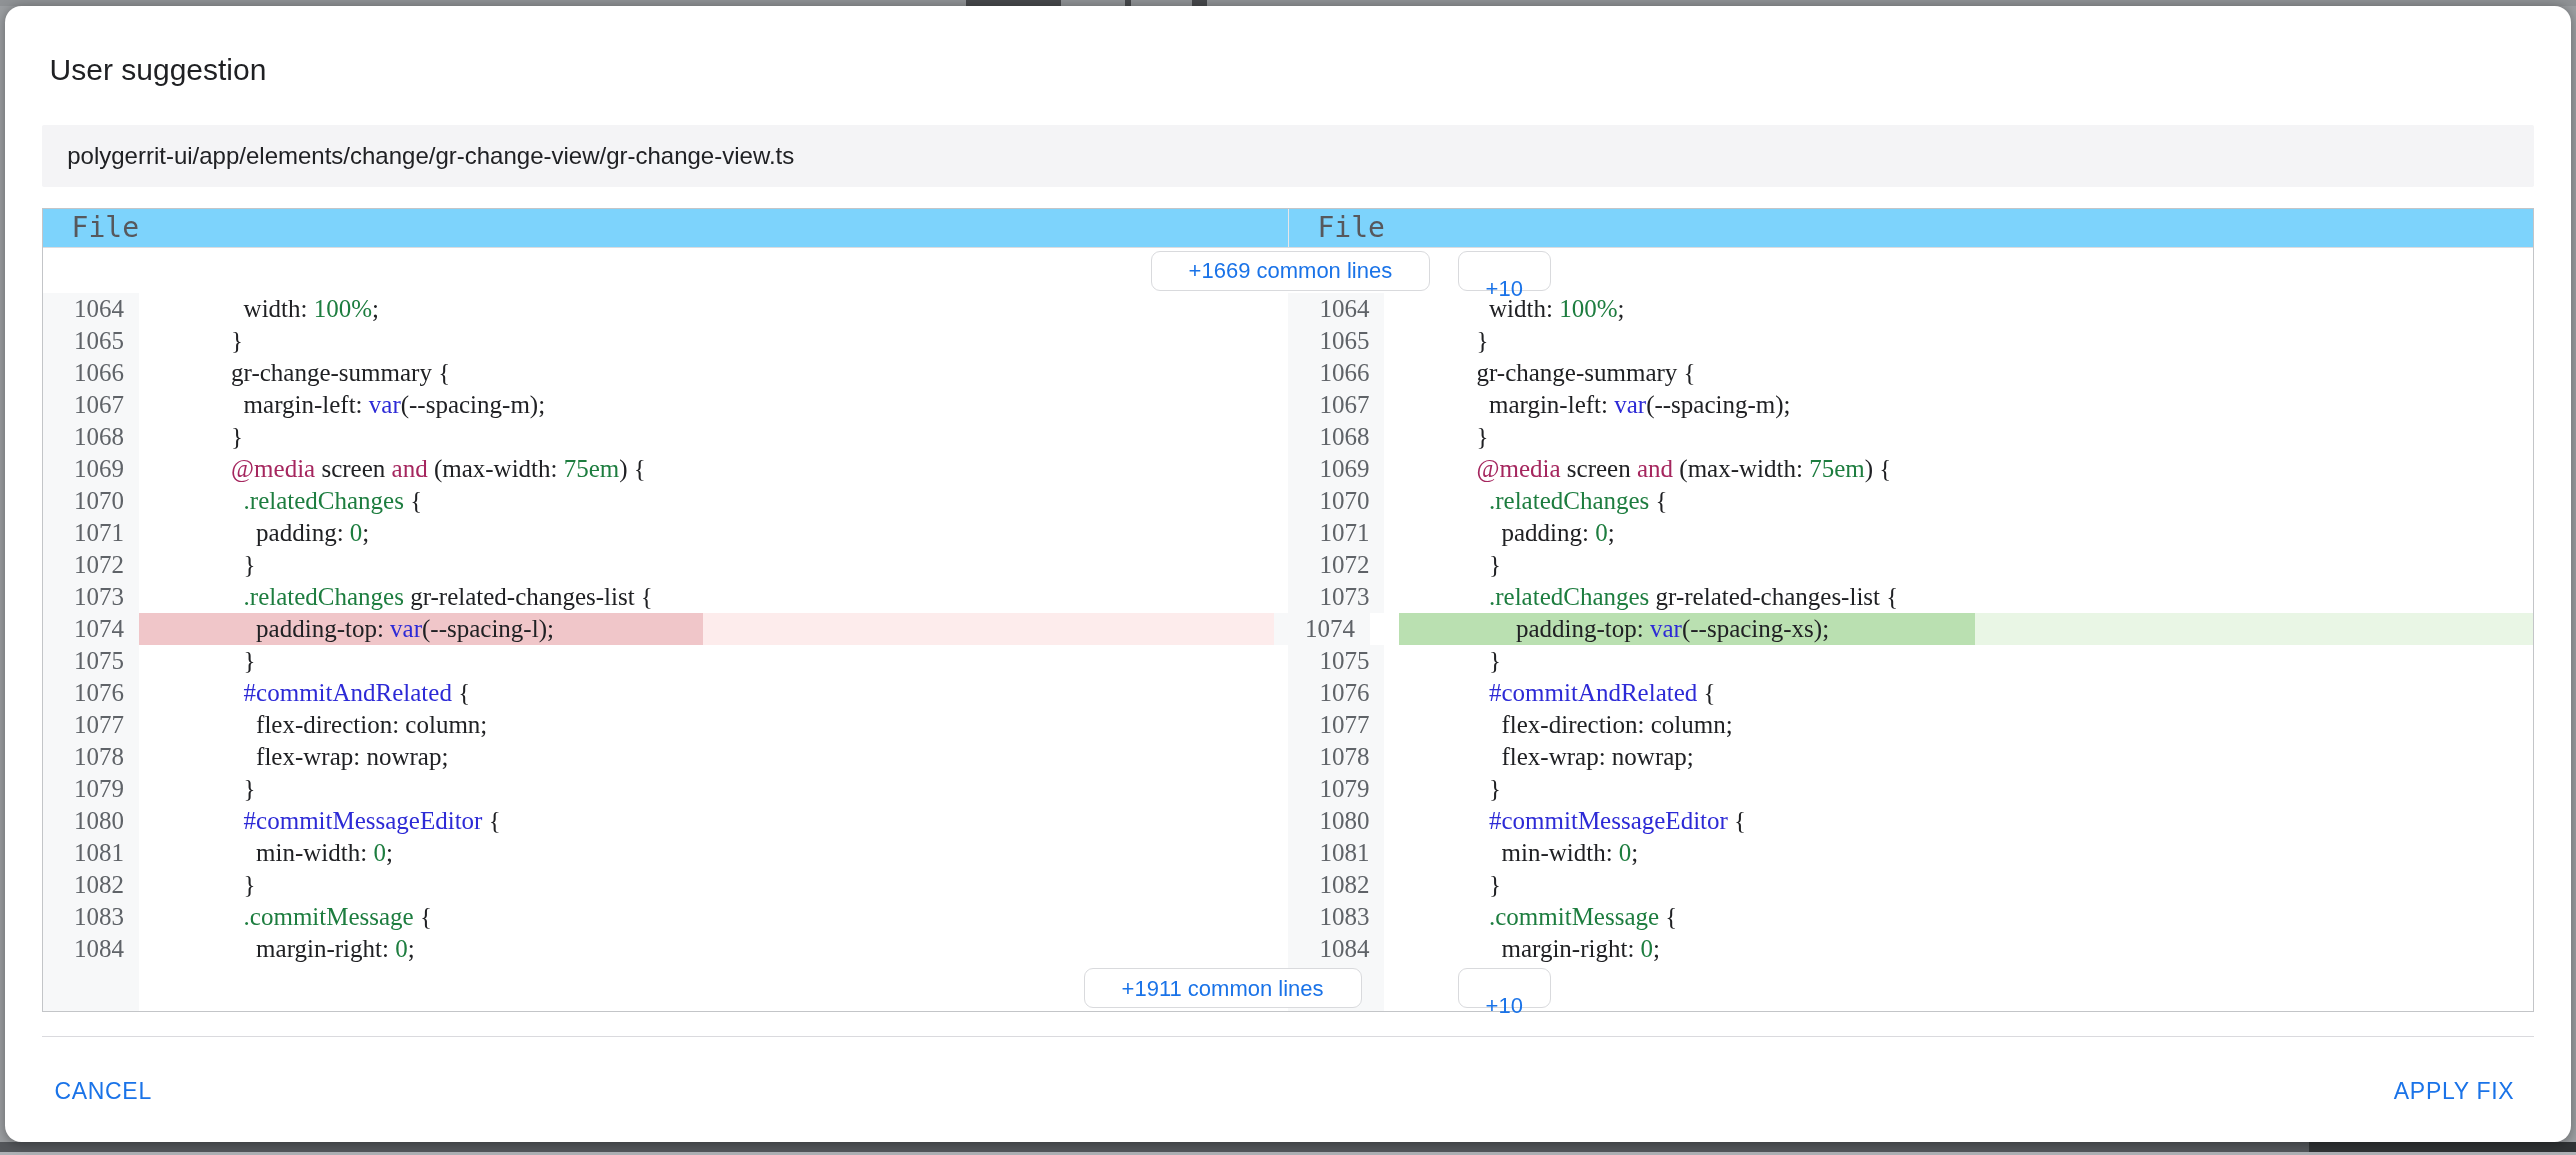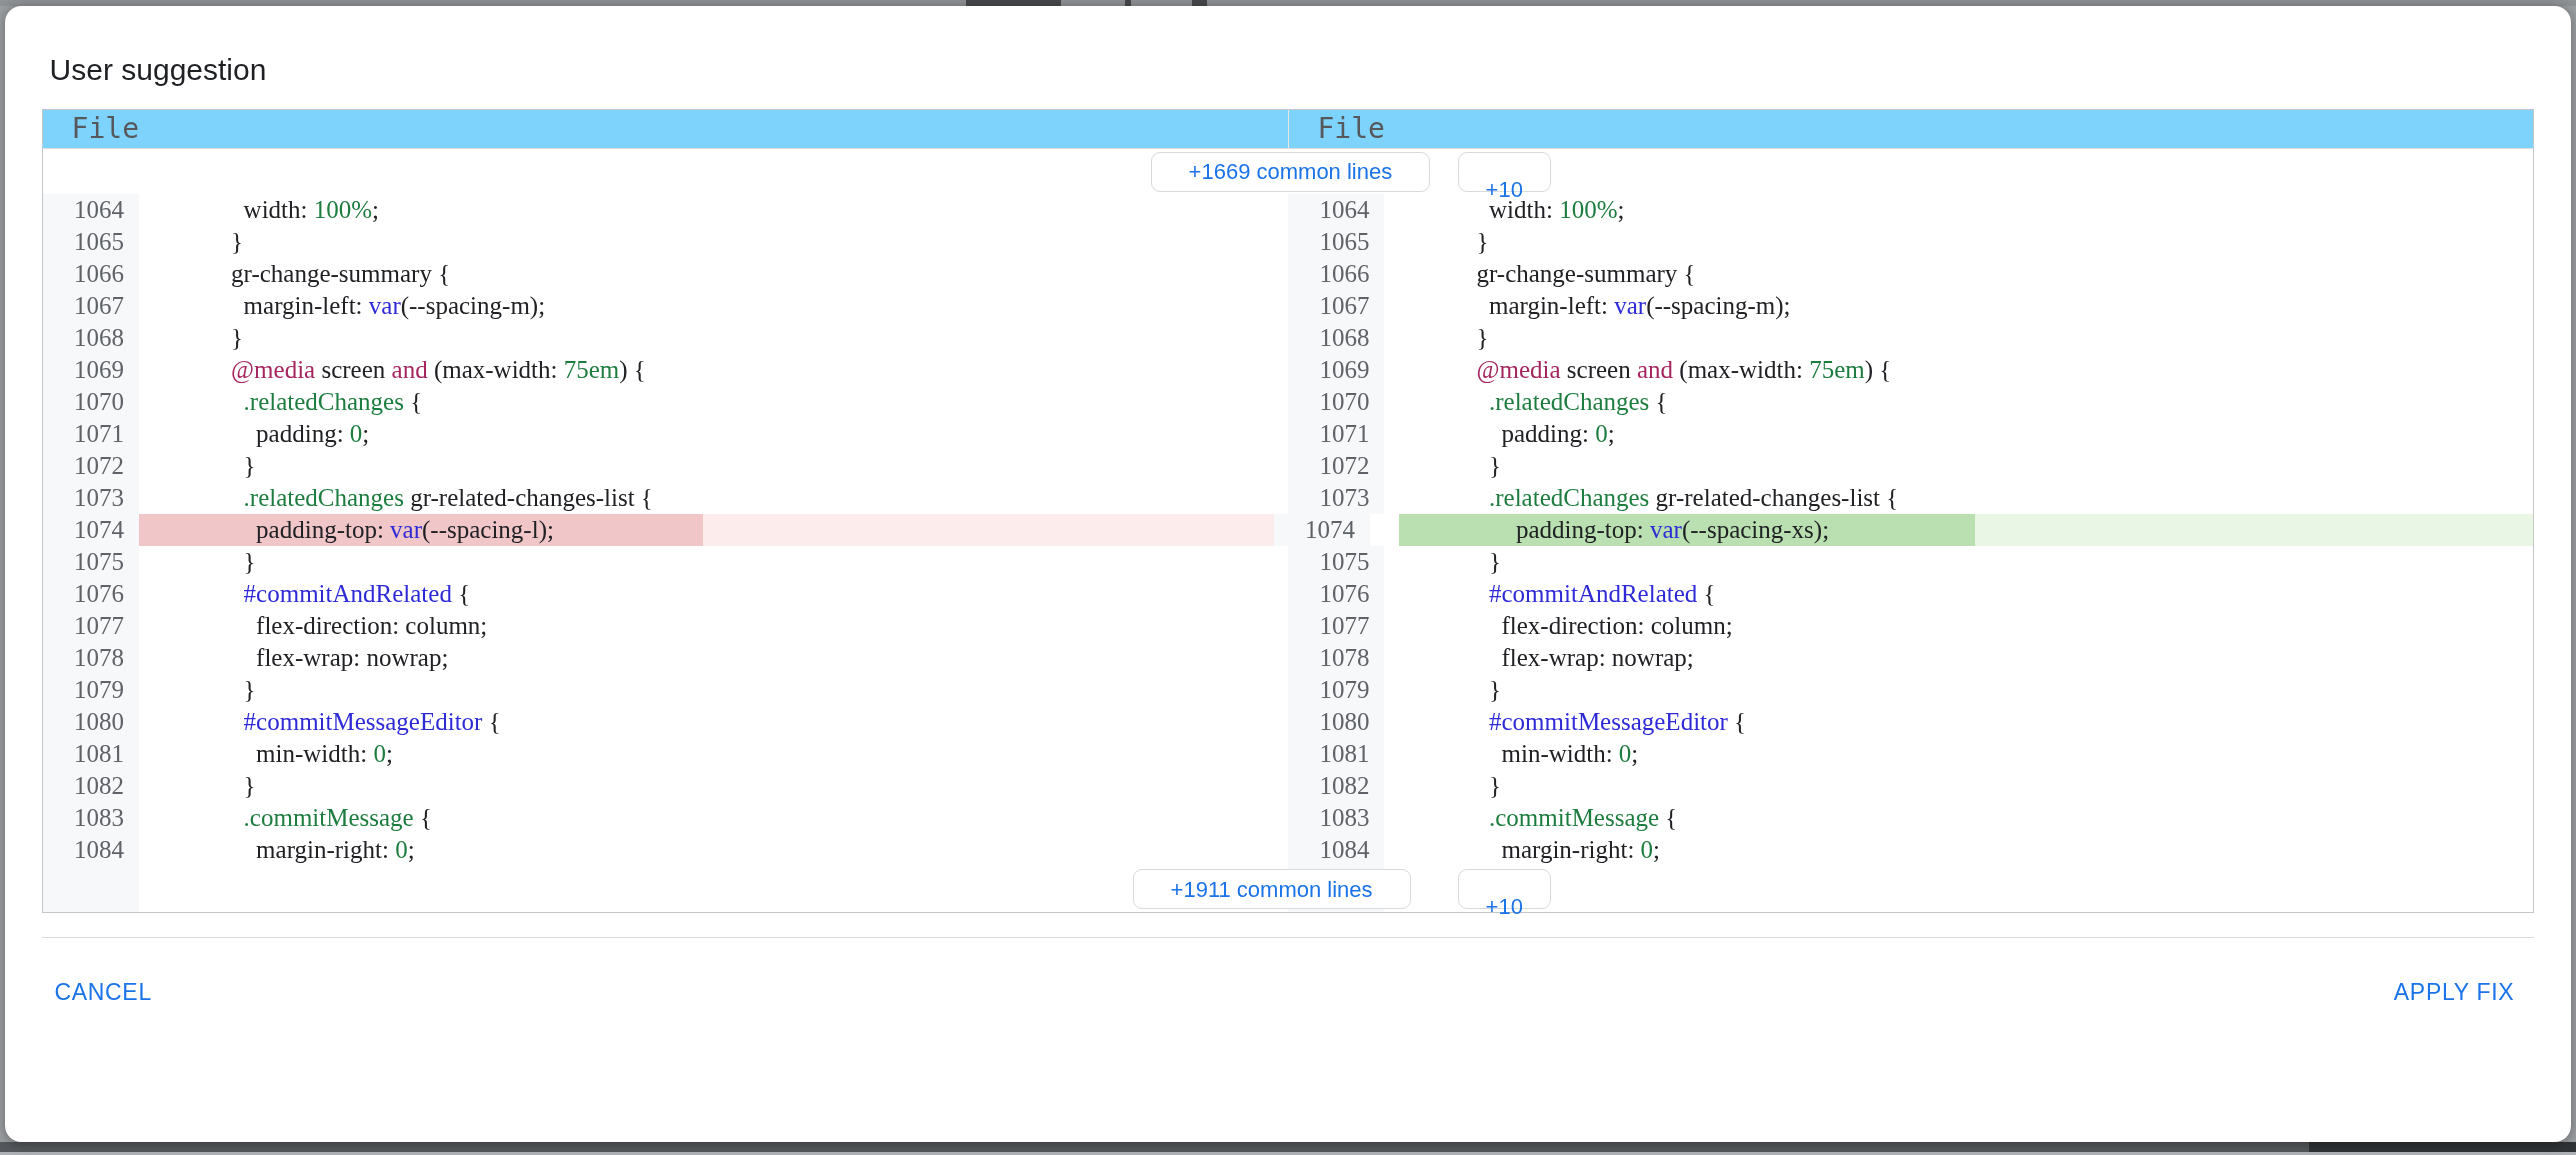--- a/index.html
+++ b/index.html
@@ -67,20 +67,21 @@
   <div class="seg" style="left:1125px;width:5.5px;"></div>
   <div class="seg" style="left:1192px;width:14.6px;"></div>
 </div>
 <div class="bottom-strip">
   <div class="darkseg"></div>
   <div class="edge"></div>
 </div>
 
 <div class="dialog">
   <h1 class="dlg-title">User suggestion</h1>
+  <div class="filepath">polygerrit-ui/app/elements/change/gr-change-view/gr-change-view.ts</div>
 
   <div class="diff">
     <div class="diff-header">
       <div class="hcell">File</div>
       <div class="hcell rightside">File</div>
     </div>
 
     <div class="ctrl-row toprow">
       <button class="ctx-btn" style="left:1108px;">+1669 common lines</button>
       <button class="ctx-btn small" style="left:1415px;">+10</button>
@@ -106,21 +107,21 @@
         <div class="drow"><div class="gut">1080</div><div class="code"><span class="toks"><span class="tk-p">        </span><span class="tk-b">#commitMessageEditor</span><span class="tk-p"> {</span></span></div><div class="gut">1080</div><div class="code"><span class="toks"><span class="tk-p">        </span><span class="tk-b">#commitMessageEditor</span><span class="tk-p"> {</span></span></div></div>
         <div class="drow"><div class="gut">1081</div><div class="code"><span class="toks"><span class="tk-p">          min-width: </span><span class="tk-g">0</span><span class="tk-p">;</span></span></div><div class="gut">1081</div><div class="code"><span class="toks"><span class="tk-p">          min-width: </span><span class="tk-g">0</span><span class="tk-p">;</span></span></div></div>
         <div class="drow"><div class="gut">1082</div><div class="code"><span class="toks"><span class="tk-p">        }</span></span></div><div class="gut">1082</div><div class="code"><span class="toks"><span class="tk-p">        }</span></span></div></div>
         <div class="drow"><div class="gut">1083</div><div class="code"><span class="toks"><span class="tk-p">        </span><span class="tk-g">.commitMessage</span><span class="tk-p"> {</span></span></div><div class="gut">1083</div><div class="code"><span class="toks"><span class="tk-p">        </span><span class="tk-g">.commitMessage</span><span class="tk-p"> {</span></span></div></div>
         <div class="drow"><div class="gut">1084</div><div class="code"><span class="toks"><span class="tk-p">          margin-right: </span><span class="tk-g">0</span><span class="tk-p">;</span></span></div><div class="gut">1084</div><div class="code"><span class="toks"><span class="tk-p">          margin-right: </span><span class="tk-g">0</span><span class="tk-p">;</span></span></div></div>
       </div>
 
     <div class="ctrl-row bottomrow">
       <div class="gutfill l"></div>
       <div class="gutfill r"></div>
-      <button class="ctx-btn" style="left:1090px;">+1911 common lines</button>
+      <button class="ctx-btn" style="left:1041px;">+1911 common lines</button>
       <button class="ctx-btn small" style="left:1415px;">+10</button>
     </div>
   </div>
 
   <div class="footer-divider"></div>
   <div class="footer">
     <button class="txt-btn">CANCEL</button>
     <button class="txt-btn">APPLY FIX</button>
   </div>
 </div>

